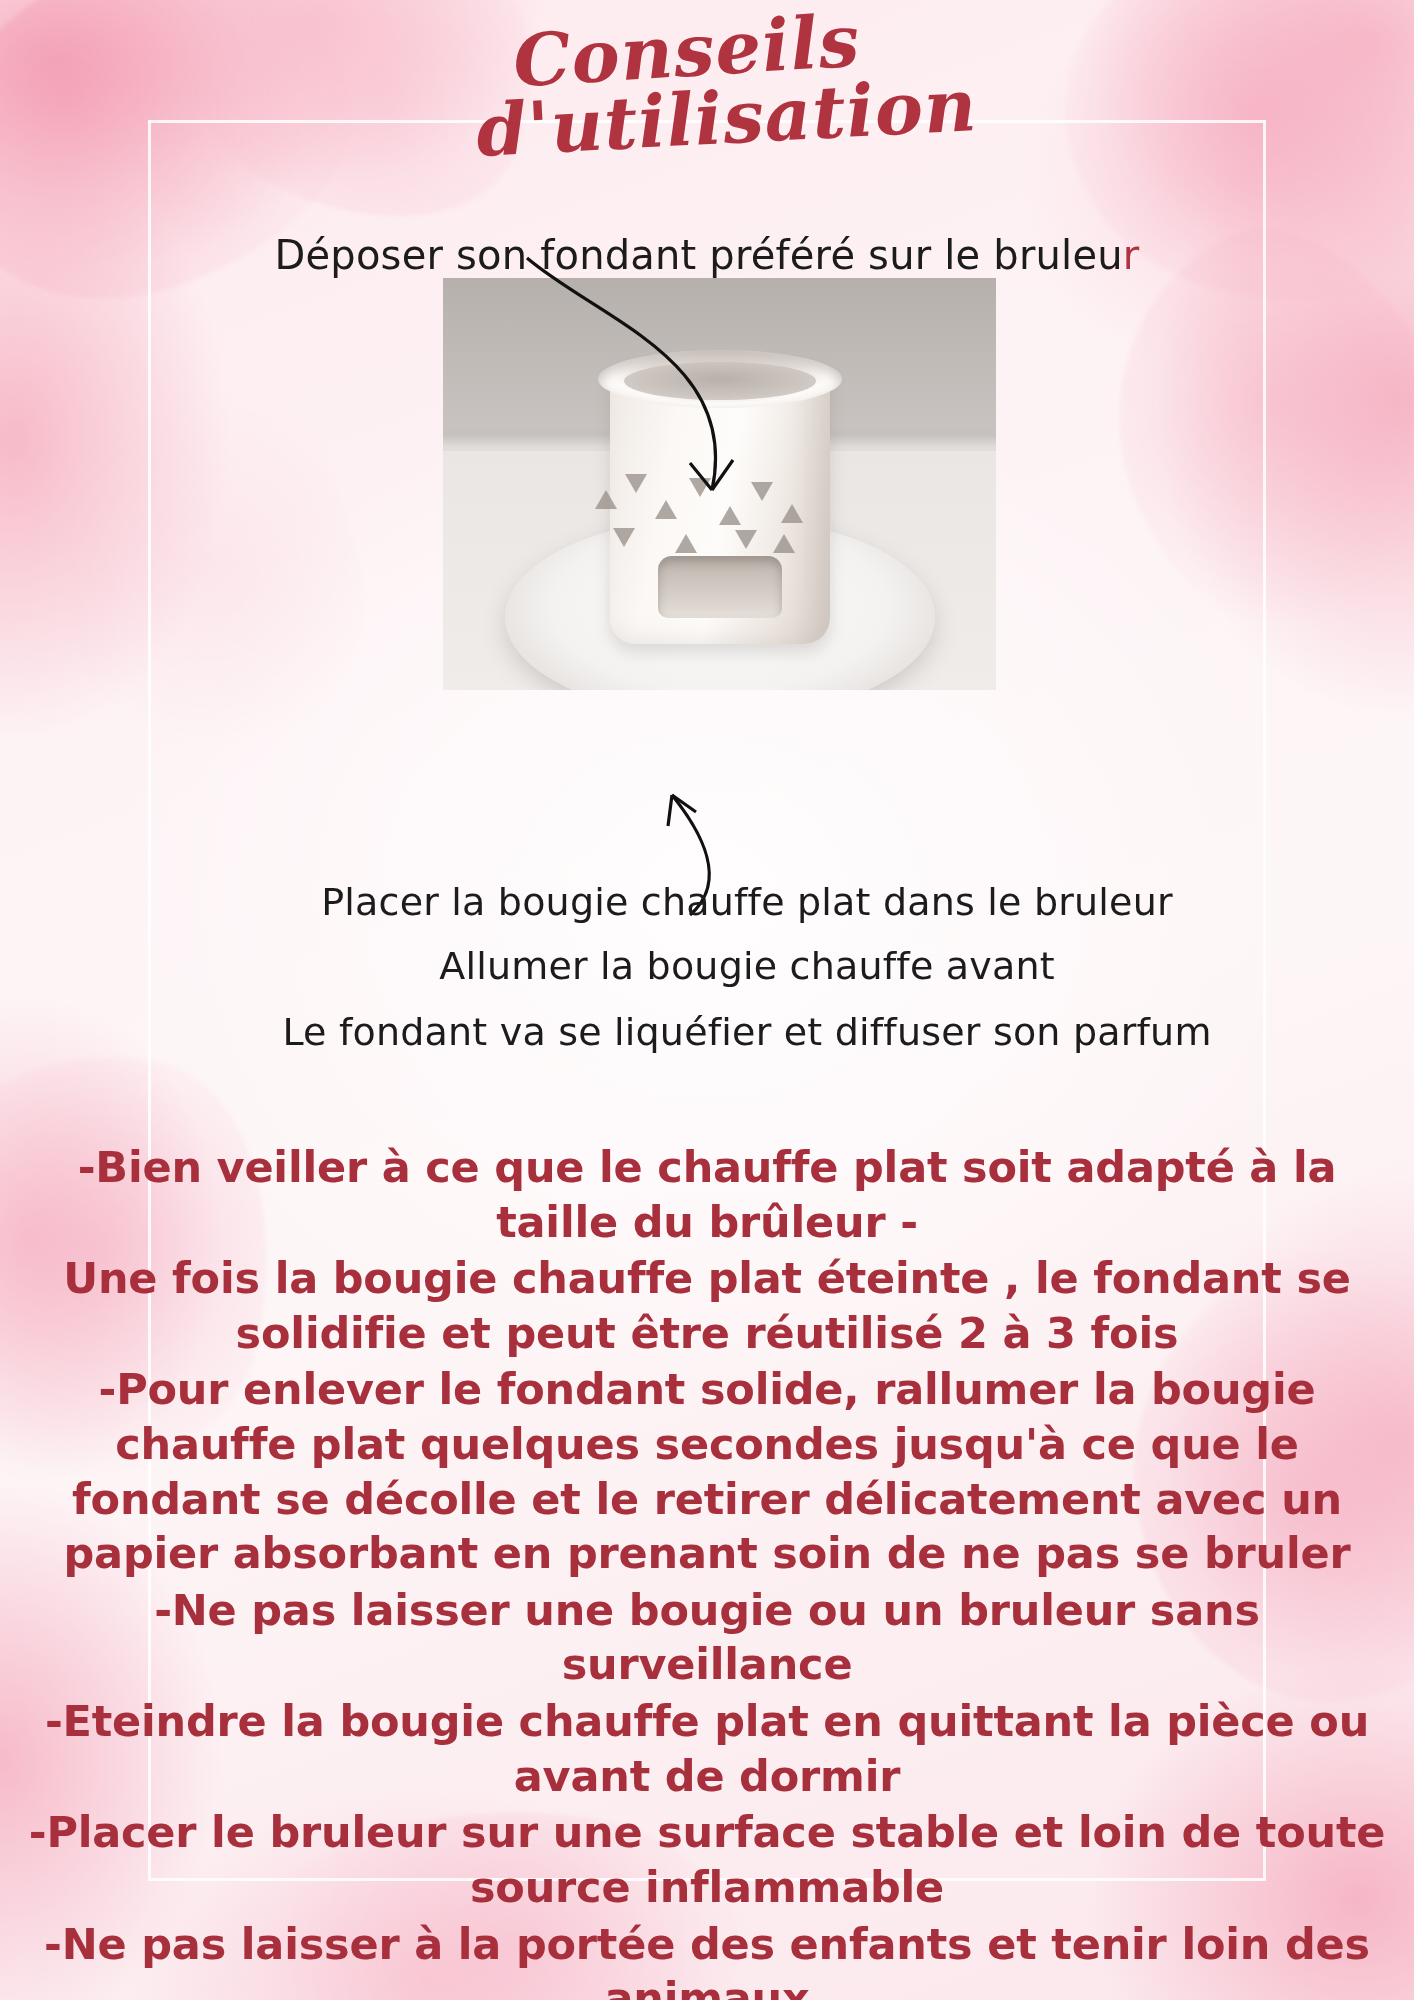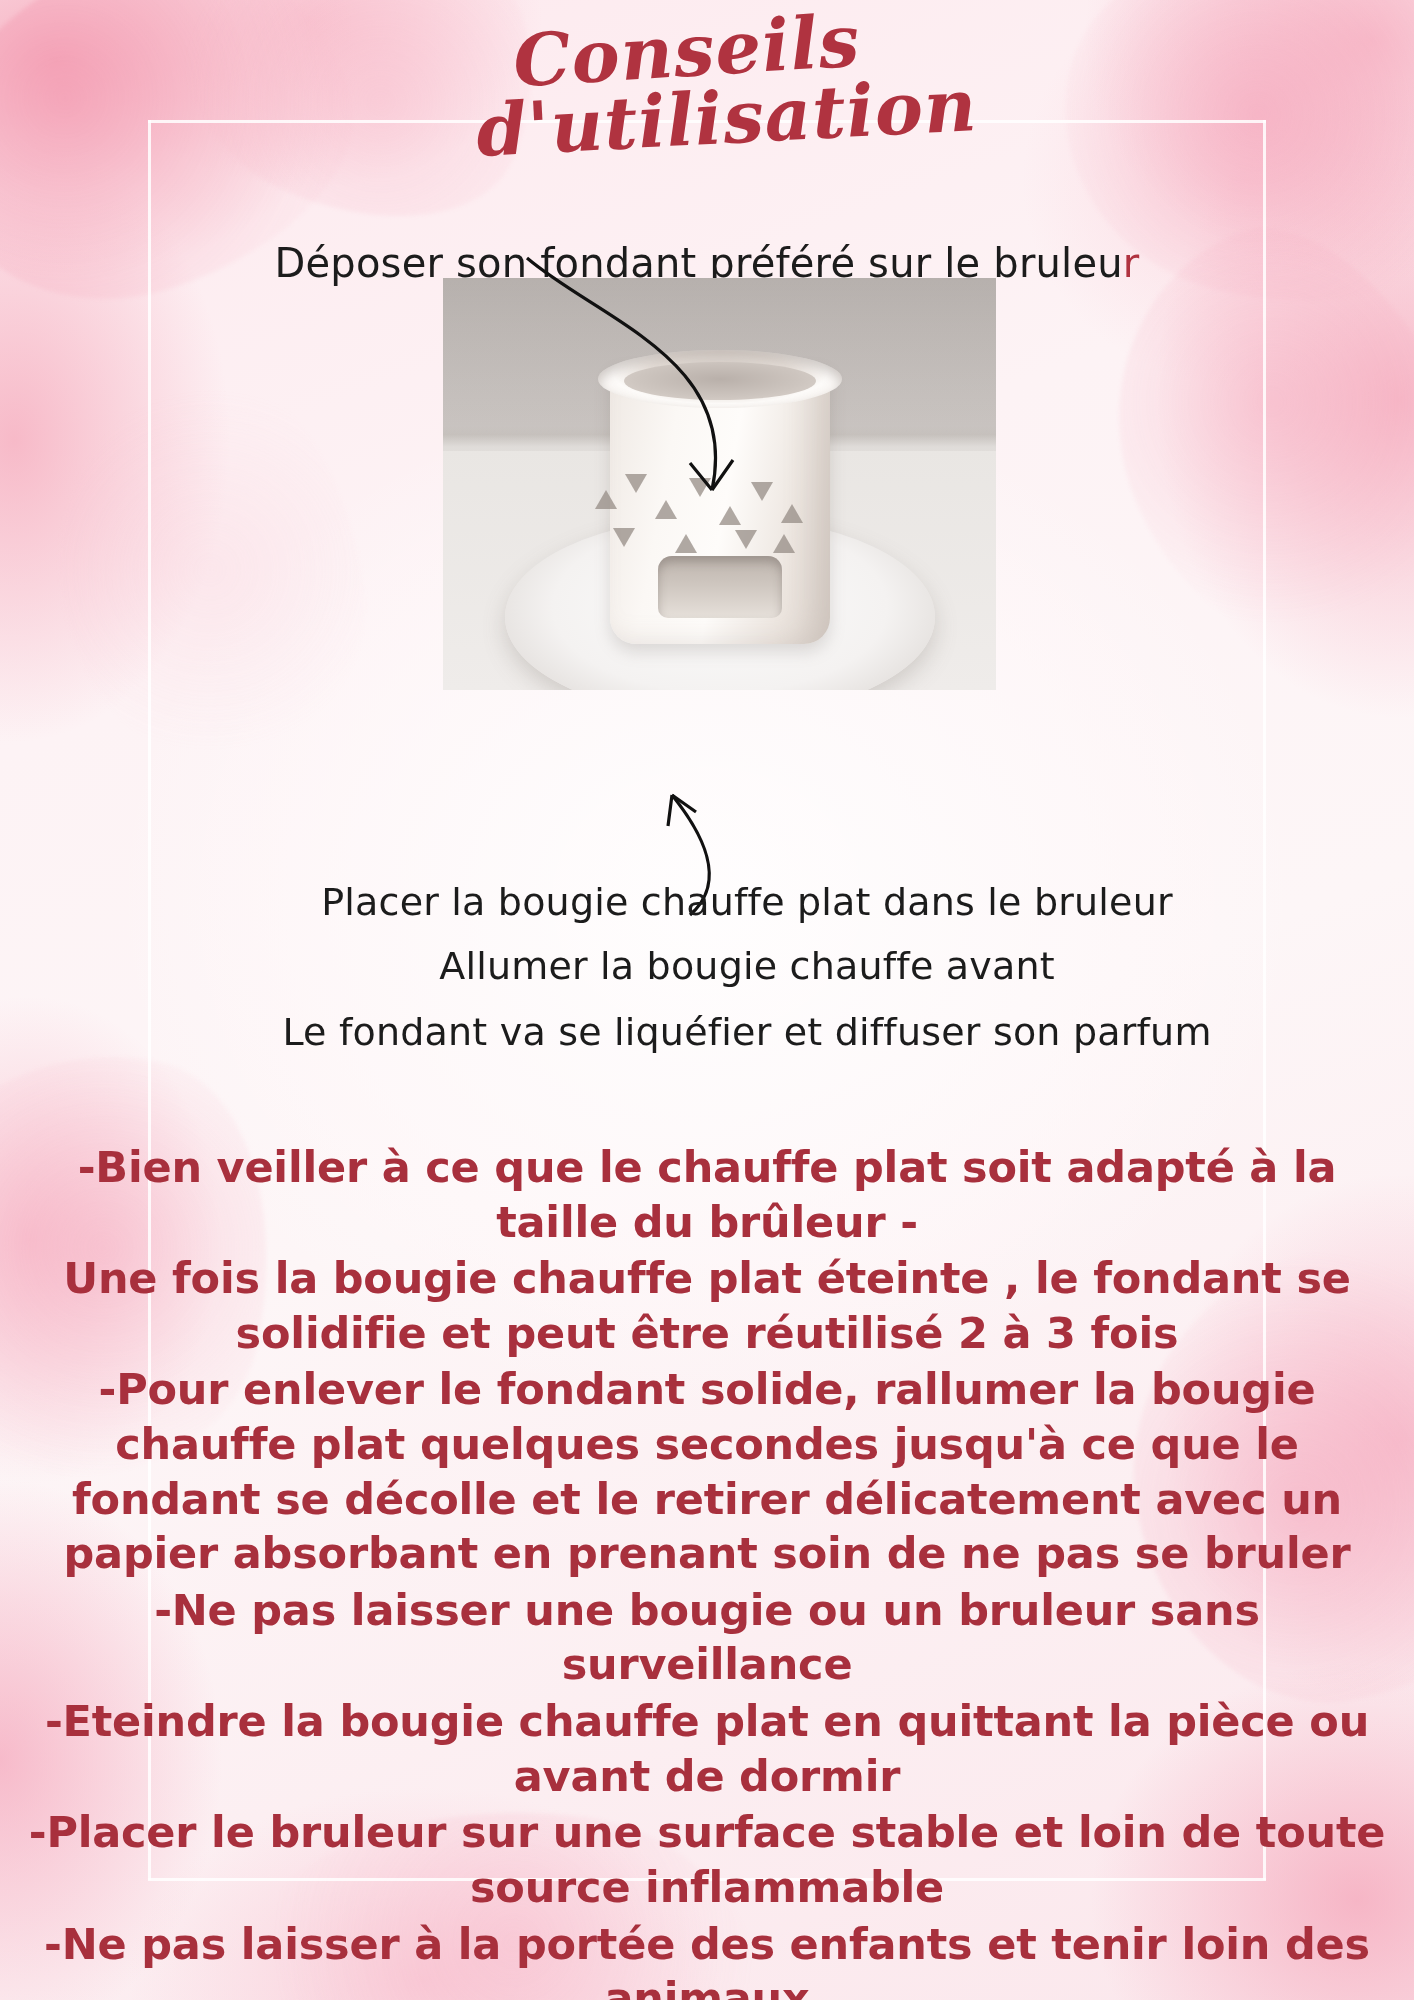--- a/index.html
+++ b/index.html
@@ -89,21 +89,21 @@
     font-weight: 700;
     letter-spacing: 1px;
     transform: rotate(-3deg);
     display: inline-block;
     margin-top: -18px;
     margin-left: 40px;
   }
 
   .intro-line {
     position: absolute;
-    top: 240px;
+    top: 232px;
     left: 0;
     width: 100%;
     text-align: center;
     font-size: 40px;
     color: #1c1c1c;
     font-family: "DejaVu Sans", sans-serif;
     letter-spacing: .2px;
   }
   .intro-line .accent { color: #b03340; }
 

